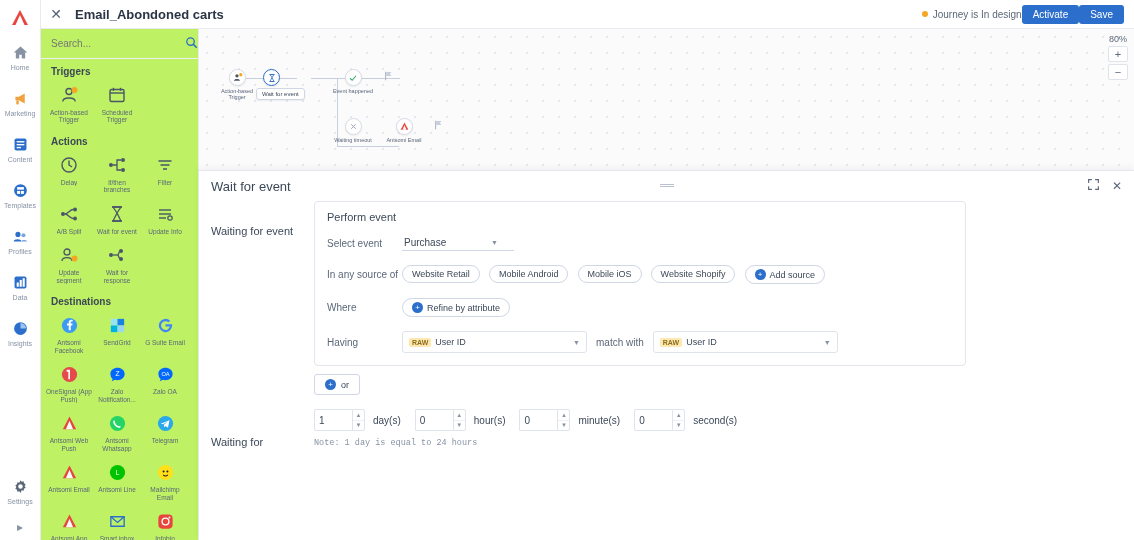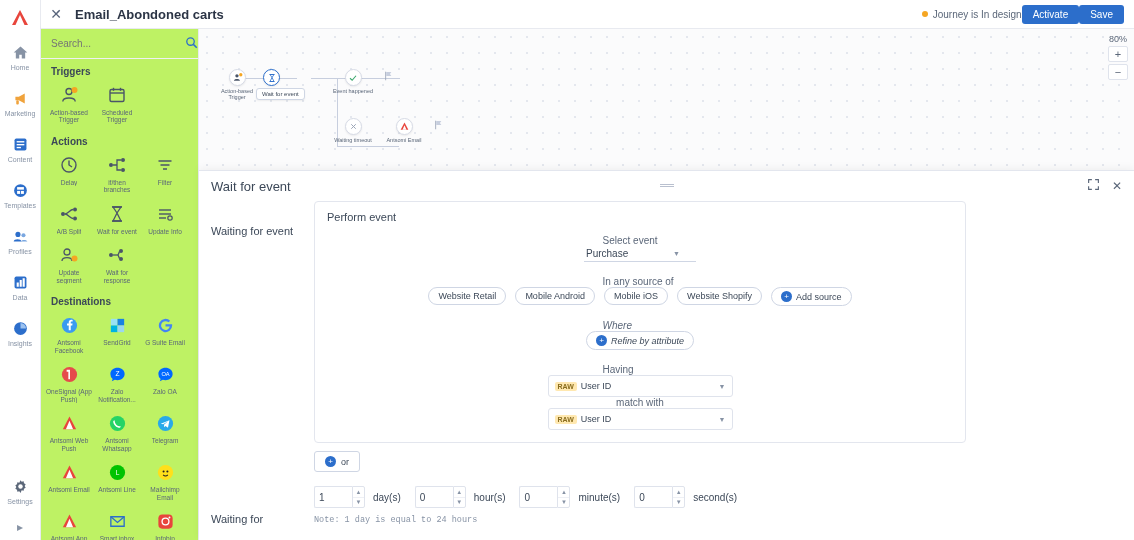--- a/index.html
+++ b/index.html
@@ -168,21 +168,21 @@
   .cfg-body { padding: 0 12px; }
   .row { display: flex; align-items: flex-start; }
   .row-label { font-size: 11px; color: #3c4858; padding-top: 7px; }
 
   .perform-card {
     border: 1px solid #e3e6ee; border-radius: 4px; background: #fff; width: 652px;
     margin-left: 103px;
   }
   .perform-title { font-size: 11px; color: #3c4858; padding: 9px 12px 6px 12px; }
   .pc-inner { padding: 0 12px 12px 12px; }
-  .pc-row { display: flex; align-items: center; margin-top: 6px; flex-direction: column; }
+  .pc-row { display: flex; align-items: center; margin-top: 6px; }
   .pc-lbl { width: 75px; font-size: 10px; color: #5b6779; }
   .sel {
     border: none; border-bottom: 1px solid #cfd6e4; background: transparent;
     font-size: 10px; color: #3c4858; padding: 2px 16px 2px 2px; min-width: 70px;
     font-family: "Liberation Sans", sans-serif; position: relative; cursor: pointer;
     display: inline-flex; align-items: center; justify-content: space-between;
   }
   .caret { font-size: 7px; color: #8793a5; margin-left: 6px; }
   .pill {
     border: 1px solid #cfd6e4; border-radius: 12px; background: #fff; font-size: 9px;
@@ -749,21 +749,21 @@
             <span class="pill">Mobile Android</span>
             <span class="pill">Mobile iOS</span>
             <span class="pill">Website Shopify</span>
             <span class="btn-outline">
               <span class="plus-circle">+</span>
               <span>Add source</span>
             </span>
           </div>
         </div>
 
-        <div class="pc-row" style="margin-top:14px;font-style:italic;">
+        <div class="pc-row" style="margin-top:14px;">
           <div class="pc-lbl">Where</div>
           <span class="btn-outline">
             <span class="plus-circle">+</span>
             <span>Refine by attribute</span>
           </span>
         </div>
 
         <div class="pc-row" style="margin-top:14px; align-items:center;">
           <div class="pc-lbl">Having</div>
           <div class="field-box" style="width:185px;">

